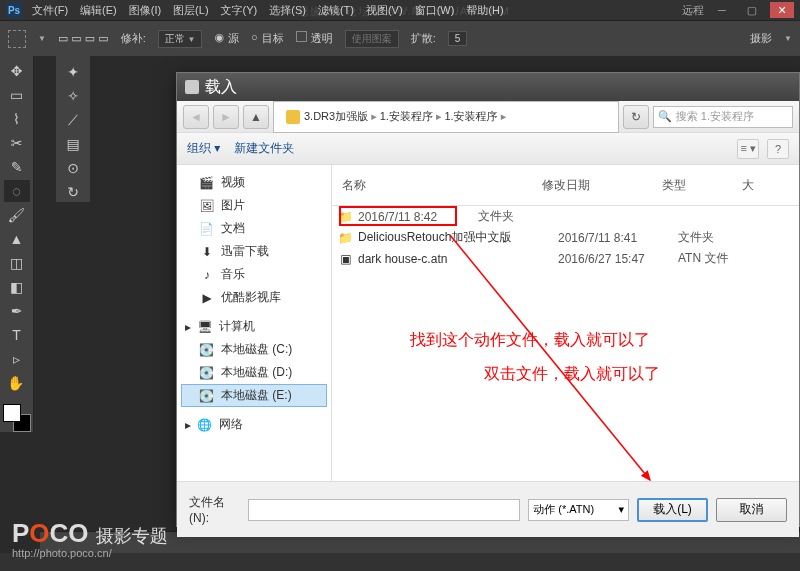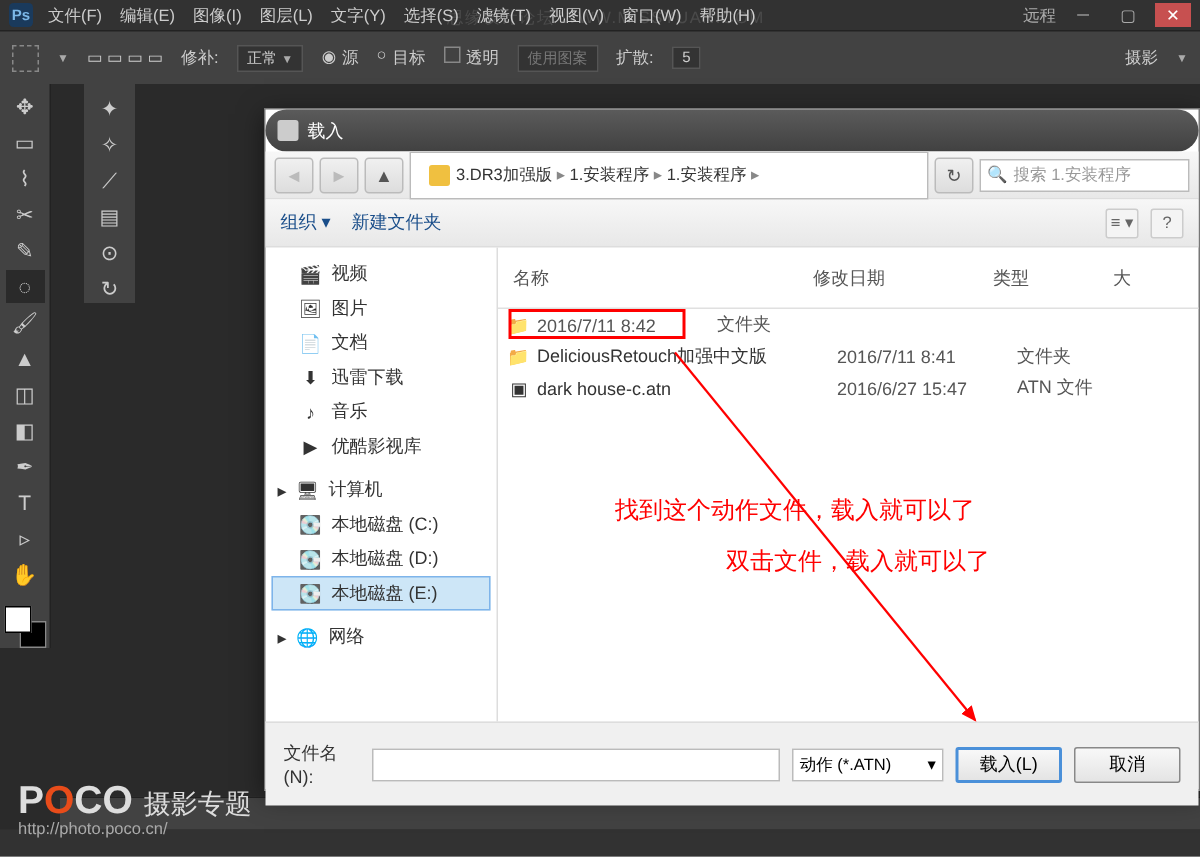--- a/index.html
+++ b/index.html
@@ -28,21 +28,21 @@
 .ps-bg { position:absolute; width:18px; height:18px; background:#000; border:1px solid #888; right:0; bottom:0; }
 
 .ps-panel { position: absolute; left: 56px; top: 56px; width: 34px; background: #424242; display: flex; flex-direction: column; align-items: center; gap: 4px; padding-top: 6px; }
 .ps-panel-ic { width: 20px; height: 20px; color: #ccc; display:flex; align-items:center; justify-content:center; font-size:14px;}
 
 .ps-footer { position: absolute; bottom: 0; left: 0; right: 0; height: 18px; background: #323232; }
 .ps-docbar { position: absolute; bottom: 18px; left: 40px; right: 0; height: 22px; background: #424242; border-top:1px solid #222; }
 
 
 .dialog { position: absolute; left: 176px; top: 72px; width: 624px; height: 455px; background: #fff; border: 1px solid #777; box-shadow: 0 4px 16px rgba(0,0,0,.5); }
-.dlg-title { height: 28px; background: linear-gradient(#5b5b5b, #414141); display: flex; align-items: center; padding: 0 8px; color: #fff; font-size: 12px; border-radius: 14px; }
+.dlg-title { height: 28px; background: linear-gradient(#5b5b5b, #414141); display: flex; align-items: center; padding: 0 8px; color: #fff; font-size: 16px; }
 .dlg-title-ic { width:14px; height:14px; margin-right:6px; background:#ccc; border-radius:2px; }
 
 .dlg-path { height: 32px; background: linear-gradient(#f7f7f7,#e8e8e8); border-bottom: 1px solid #ddd; display: flex; align-items: center; padding: 0 6px; gap: 4px; font-size: 12px; }
 .nav-btn { width: 26px; height: 24px; background: linear-gradient(#f0f0f0,#ddd); border:1px solid #bbb; border-radius:3px; display:flex; align-items:center; justify-content:center; color:#555; }
 .nav-btn.dis { color:#bbb; }
 .crumb-box { flex:1; height:32px; border:1px solid #bbb; background:#fff; display:flex; align-items:center; padding:0 12px; font-size:11px; color:#333; overflow:hidden; }
 .crumb-ic { width:14px; height:14px; background:#f0c040; border-radius:2px; margin-right:4px; }
 .crumb-sep { color:#888; margin:0 3px; }
 .search-box { width:140px; height:22px; border:1px solid #bbb; background:#fff; display:flex; align-items:center; padding:0 4px; font-size:11px; color:#999; }
 .search-ic { margin-right:4px; }

